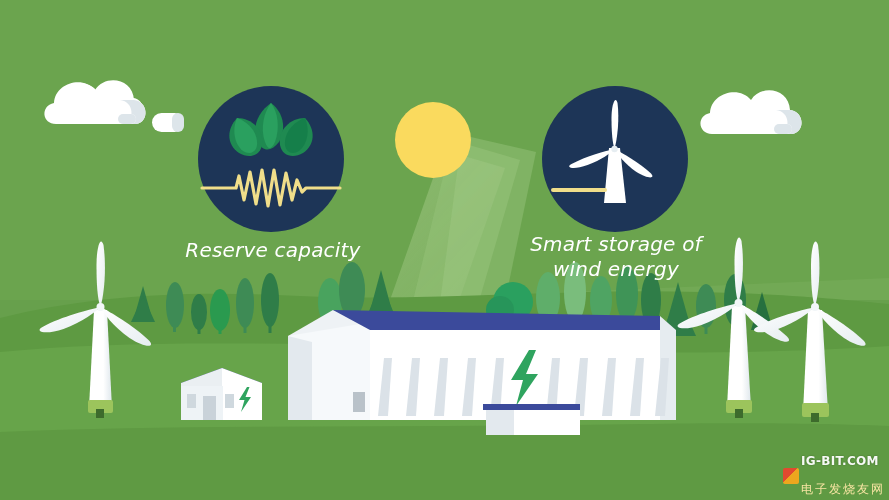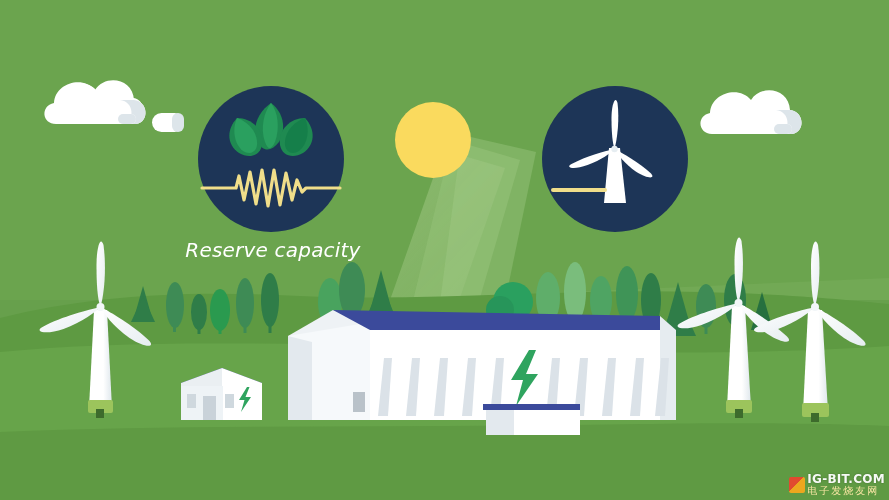--- a/index.html
+++ b/index.html
@@ -38,22 +38,22 @@
       linear-gradient(135deg,#e8462e 0%,#e8462e 45%,#f4a81d 45%,#f4a81d 100%);
     border-radius:2px;
   }
   #watermark .wm-text{display:flex;flex-direction:column;line-height:1;}
   #watermark .wm-title{
     font-family:"DejaVu Sans", sans-serif;
     font-weight:bold;font-size:12px;color:#ffffff;letter-spacing:.3px;
     text-shadow:0 0 2px rgba(0,0,0,.35);
   }
   #watermark .wm-sub{
-    font-family:Liberation Serif, serif;
-    font-size:10px;color:#ffe9a8;letter-spacing:2px;margin-top:1px;
+    font-family:Liberation Mono, monospace;
+    font-size:12px;color:#ffe9a8;letter-spacing:2px;margin-top:17px;
   }
 </style>
 </head>
 <body>
 
 <div id="stage">
 
   <svg class="layer" viewBox="0 0 889 500">
     <defs>
       <linearGradient id="rayGrad" x1="0" y1="0" x2="0.6" y2="1">
@@ -279,20 +279,22 @@
           <circle cx="0" cy="0" r="3.2" fill="#e6edf1"></circle>
         </g>
 
         <rect x="551" y="188" width="56" height="4" rx="2" fill="#f0de8a"></rect>
       </g>
     </g>
   </svg>
 
   <div class="label" id="label-left">Reserve capacity</div>
 
+  <div class="label" id="label-right">Smart storage of
+wind energy</div>
 
   <div id="watermark">
     <span class="wm-mark"></span>
     <span class="wm-text">
       <span class="wm-title">IG-BIT.COM</span>
       <span class="wm-sub">电子发烧友网</span>
     </span>
   </div>
 
 </div>

